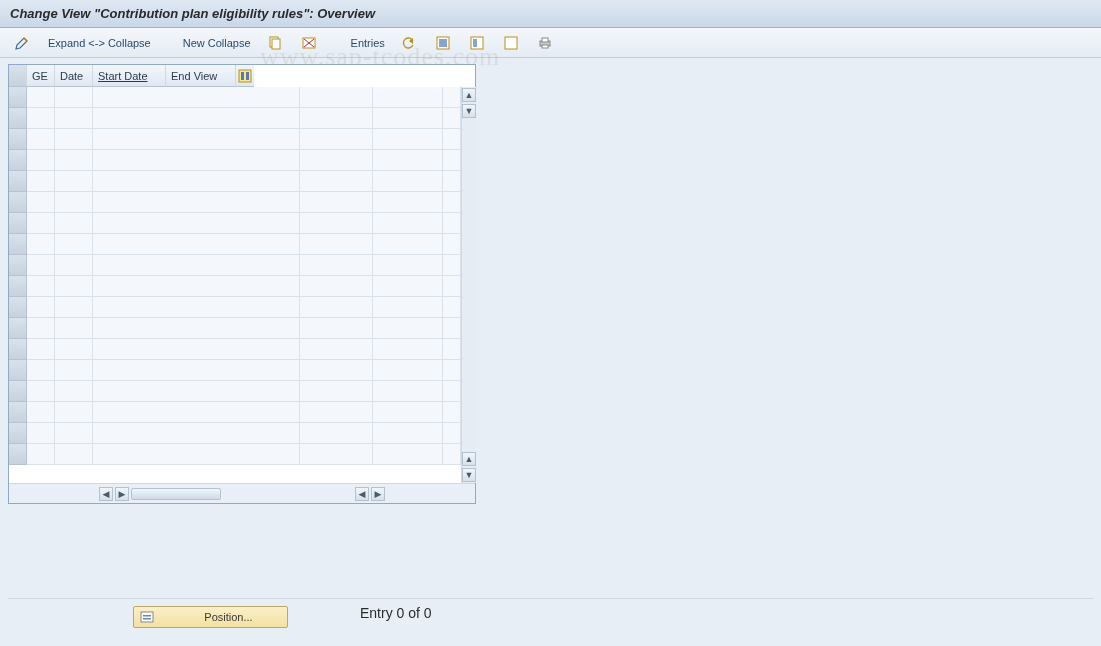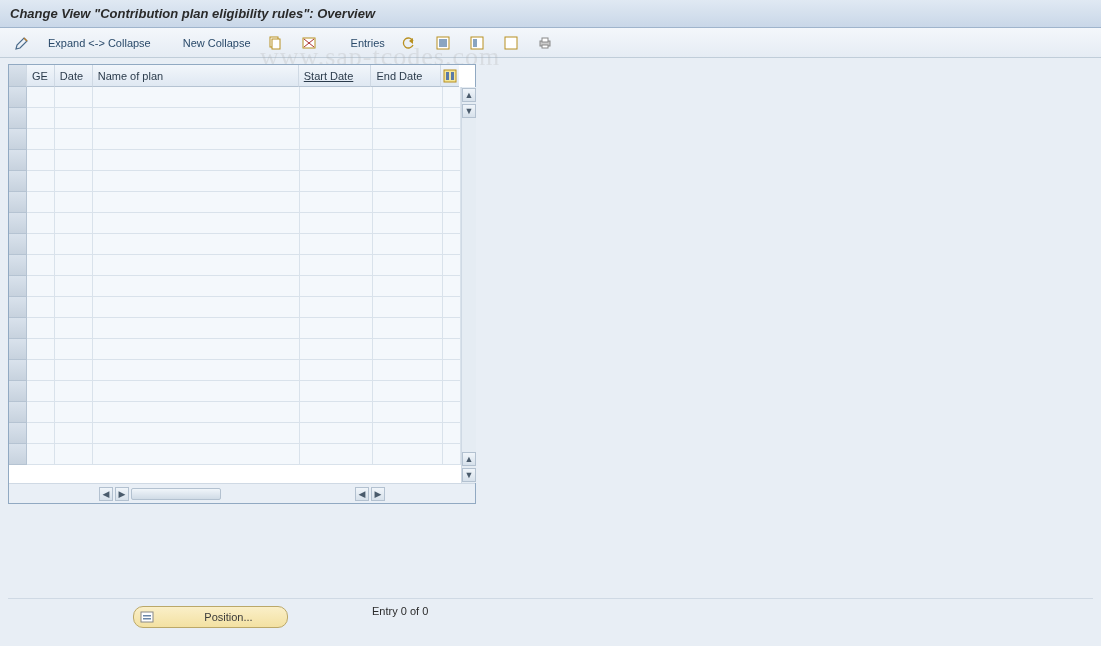--- a/index.html
+++ b/index.html
@@ -51,26 +51,26 @@
 
     .grid-footer { height: 20px; display: flex; align-items: center; background: #e9eff6; border-top: 1px solid #cfd9e4; }
     .hscroll-area { flex: 1; display: flex; align-items: center; padding: 0 90px 0 90px; gap: 2px; }
     .hscroll-area .arrow { width: 14px; height: 14px; background: linear-gradient(#f0f5fa,#d7e1eb); border:1px solid #b3c1d0; display:flex; align-items:center; justify-content:center; font-size:9px; color:#4a5b6c; cursor:pointer; }
     .hscroll-area .thumb { width: 90px; height: 12px; background: linear-gradient(#f0f5fa,#d0dbe6); border:1px solid #b3c1d0; border-radius:2px; }
     .hscroll-area .right-set { margin-left: auto; display:flex; gap: 2px; }
 
     .bottom-area { position: absolute; left: 8px; right: 8px; bottom: 18px; height: 30px; display:flex; align-items:center; border-top: 1px solid #cfd9e4; padding: 6px 0 0 0; }
     .position-button {
       position: absolute; left: 125px; width: 155px; height: 22px;
-      background: linear-gradient(#faefc8,#f3e1a2); border:1px solid #bba869; border-radius:10px;
+      background: linear-gradient(#faefc8,#f3e1a2); border:1px solid #bba869; border-radius:2px;
       display: flex; align-items:center; padding: 0 6px; font-size: 11px; color:#3a3a3a; cursor:pointer;
     }
     .position-button .ico { width:14px; height:14px; display:inline-flex; align-items:center; justify-content:center; margin-right: 22px; }
     .position-button .lbl { flex:1; text-align:center; }
-    .entry-text { position:absolute; left: 364px; top: 6px; font-size: 11px; color:#2b2b2b; }
+    .entry-text { position:absolute; left: 352px; top: 6px; font-size: 14px; color:#2b2b2b; }
     .watermark { position:absolute; left:260px; top:42px; font-size: 26px; color: rgba(170,170,170,0.25); font-family: Georgia, serif; letter-spacing: 1px; pointer-events:none; }
     .cfg-ico { width:14px; height:14px; display:inline-flex; }
   </style>
 </head>
 <body>
 
 <div class="app">
   <div class="titlebar">
     <span>Change View "Contribution plan eligibility rules": Overview</span>
   </div>
@@ -159,28 +159,25 @@
   <div class="content">
     <div class="grid-shell">
       <div class="grid-header-row">
         <div class="cell sel-col"></div>
         <div class="cell col-ge">
             <span>GE</span>
           </div>
         <div class="cell col-plan">
             <span>Date</span>
           </div>
-        <div class="cell col-name">
-            <span>Name of plan</span>
-          </div>
         <div class="cell col-start">
             <span>Start Date</span>
           </div>
         <div class="cell col-end">
-            <span>End Date</span>
+            <span>End View</span>
           </div>
         <div class="col-cfg">
           <span class="cfg-ico">
             <svg viewBox="0 0 14 14">
                 <rect x="1" y="1" width="12" height="12" fill="#f4e79a" stroke="#b89020"></rect>
                 <rect x="3" y="3" width="3" height="8" fill="#5a7aa8"></rect>
                 <rect x="8" y="3" width="3" height="8" fill="#5a7aa8"></rect>
               </svg>
           </span>
         </div>

